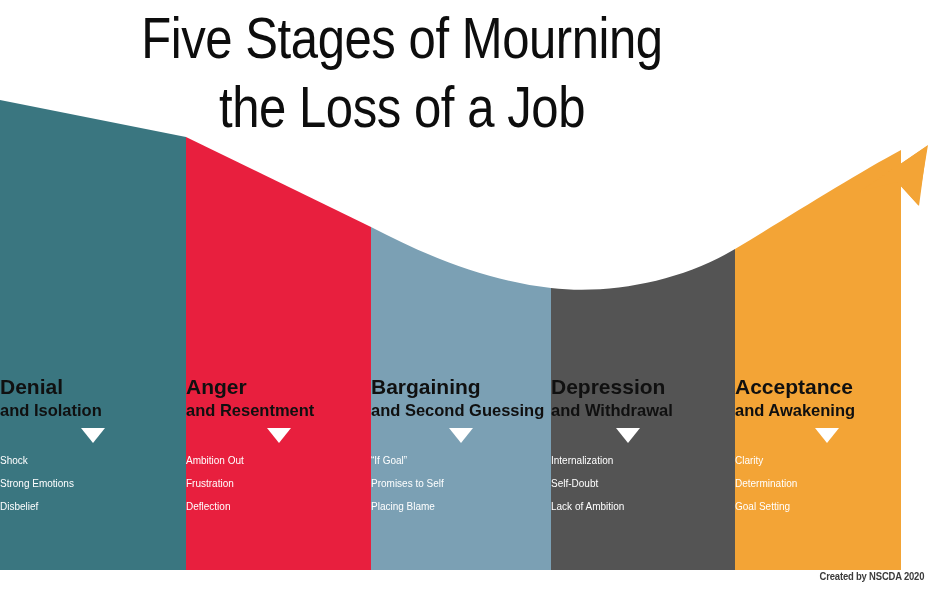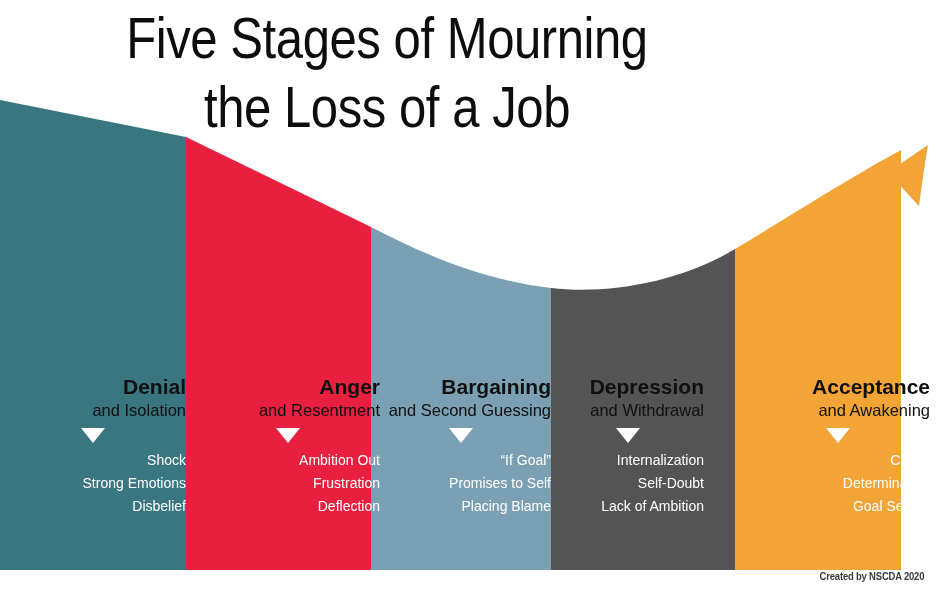--- a/index.html
+++ b/index.html
@@ -14,21 +14,21 @@
     position: relative;
     width: 936px;
     height: 590px;
     background: #ffffff;
     overflow: hidden;
   }
 
   
   .title-block {
     position: absolute;
-    left: 1px;
+    left: 16px;
     top: 4px;
     width: 772px;
     text-align: center;
     z-index: 5;
     pointer-events: none;
   }
   .title-line {
     display: block;
     font-family: "Liberation Sans Narrow", "Liberation Sans", "DejaVu Sans", sans-serif;
     font-size: 57px;
@@ -54,53 +54,53 @@
     position: absolute;
     left: 0;
     top: 0;
     width: 936px;
     height: 590px;
     z-index: 3;
   }
   .stage {
     position: absolute;
     bottom: 72px;
-    text-align: right;
+    text-align: left;
   }
   .stage-title {
     display: block;
     font-size: 21px;
     font-weight: 700;
     color: #101010;
     line-height: 26px;
     white-space: nowrap;
   }
   .stage-subtitle {
     display: block;
     font-size: 16.5px;
-    font-weight: 400;
+    font-weight: 700;
     color: #101010;
     line-height: 21px;
     white-space: nowrap;
   }
   .stage-arrow {
     display: block;
     width: 0;
     height: 0;
     margin: 7px auto 6px auto;
     border-left: 12px solid transparent;
     border-right: 12px solid transparent;
     border-top: 15px solid #ffffff;
   }
   .stage-items {
     display: block;
   }
   .stage-item {
     display: block;
-    font-size: 14px;
+    font-size: 10px;
     font-weight: 400;
     color: #ffffff;
     line-height: 23px;
     white-space: nowrap;
   }
 
   
   .credit {
     position: absolute;
     right: 12px;
@@ -146,21 +146,21 @@
       <span class="stage-title">Denial</span>
       <span class="stage-subtitle">and Isolation</span>
       <span class="stage-arrow"></span>
       <span class="stage-items">
         <span class="stage-item">Shock</span>
         <span class="stage-item">Strong Emotions</span>
         <span class="stage-item">Disbelief</span>
       </span>
     </div>
 
-    <div class="stage" style="left:186px; width:185px;padding-left:9px;">
+    <div class="stage" style="left:186px; width:185px;">
       <span class="stage-title">Anger</span>
       <span class="stage-subtitle">and Resentment</span>
       <span class="stage-arrow"></span>
       <span class="stage-items">
         <span class="stage-item">Ambition Out</span>
         <span class="stage-item">Frustration</span>
         <span class="stage-item">Deflection</span>
       </span>
     </div>
 
@@ -179,21 +179,21 @@
       <span class="stage-title">Depression</span>
       <span class="stage-subtitle">and Withdrawal</span>
       <span class="stage-arrow"></span>
       <span class="stage-items">
         <span class="stage-item">Internalization</span>
         <span class="stage-item">Self-Doubt</span>
         <span class="stage-item">Lack of Ambition</span>
       </span>
     </div>
 
-    <div class="stage" style="left:735px; width:184px;margin-left:11px;">
+    <div class="stage" style="left:735px; width:184px;">
       <span class="stage-title">Acceptance</span>
       <span class="stage-subtitle">and Awakening</span>
       <span class="stage-arrow"></span>
       <span class="stage-items">
         <span class="stage-item">Clarity</span>
         <span class="stage-item">Determination</span>
         <span class="stage-item">Goal Setting</span>
       </span>
     </div>
 

